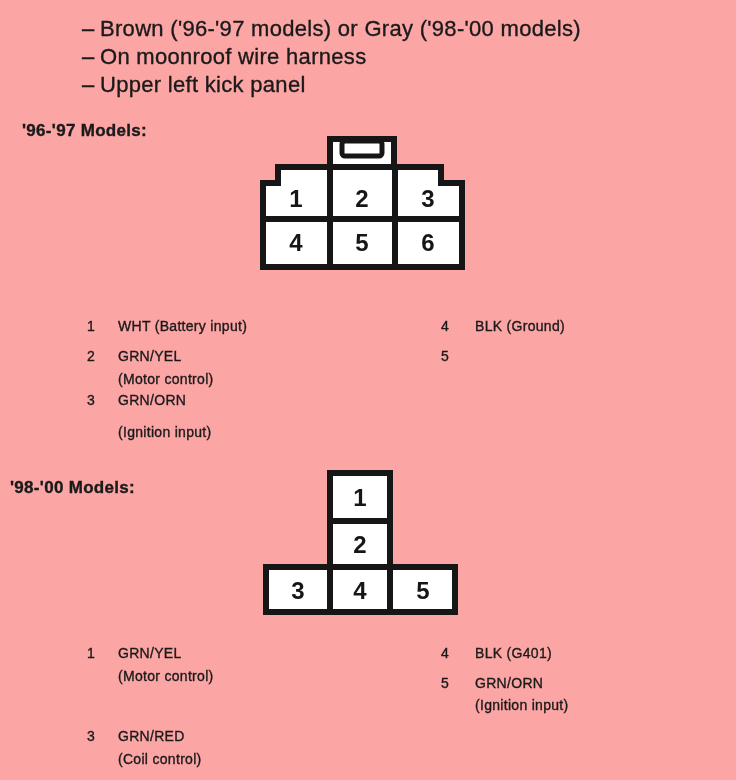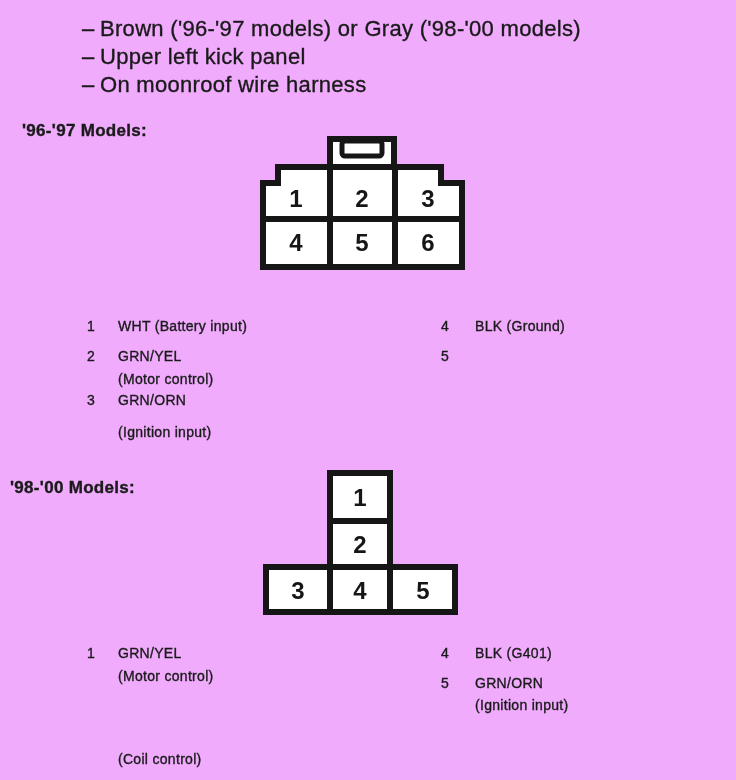--- a/index.html
+++ b/index.html
@@ -1,19 +1,19 @@
 <!DOCTYPE html>
 <html><head>
 <meta charset="utf-8">
 <style>
   html,body{margin:0;padding:0;background:#fff;}
   .page{
     position:relative;
     width:736px;height:780px;
-    background:#f0abfc;
+    background:#fca5a5;
     font-family:"Liberation Sans","DejaVu Sans",sans-serif;
     color:#1a1a1a;
     letter-spacing:0.3px;
     -webkit-text-stroke:0.35px #1a1a1a;
     overflow:hidden;
   }
   .abs{position:absolute;}
   .bullets{left:82px;top:15px;font-size:22px;line-height:28px;}
   .bullet{white-space:nowrap;}
   .dash{display:inline-block;width:18px;}
@@ -29,22 +29,22 @@
     font-weight:700;font-size:24px;fill:#161616;text-anchor:middle;
   }
 </style>
 </head>
 <body>
 
 <div class="page">
 
   <div class="abs bullets">
     <div class="bullet"><span class="dash">–</span><span>Brown ('96-'97 models) or Gray ('98-'00 models)</span></div>
+    <div class="bullet"><span class="dash">–</span><span>On moonroof wire harness</span></div>
     <div class="bullet"><span class="dash">–</span><span>Upper left kick panel</span></div>
-    <div class="bullet"><span class="dash">–</span><span>On moonroof wire harness</span></div>
   </div>
 
   <div class="abs section-title" style="left:22px;top:117px;">'96-'97 Models:</div>
   <div class="abs section-title" style="left:10px;top:474px;">'98-'00 Models:</div>
 
   <svg class="overlay" width="736" height="780" viewBox="0 0 736 780">
 
     <g stroke="#161616" stroke-width="6" fill="none">
       <rect x="330" y="139" width="64" height="28" fill="#ffffff"></rect>
       <rect x="342" y="141" width="40" height="15" rx="3" stroke-width="5" fill="#ffffff"></rect>
@@ -82,20 +82,21 @@
   </div>
 
   <div class="abs legend" style="left:441px;top:314px;width:290px;height:100px;">
     <div class="lrow" style="top:0;"><span class="num numw-right">4</span><span>BLK (Ground)</span></div>
     <div class="lrow" style="top:30px;"><span class="num numw-right">5</span><span></span></div>
   </div>
 
   <div class="abs legend" style="left:87px;top:641px;width:330px;height:135px;">
     <div class="lrow" style="top:0;"><span class="num numw-left">1</span><span>GRN/YEL</span></div>
     <div class="lrow" style="top:23px;"><span class="num numw-left"></span><span>(Motor control)</span></div>
+    <div class="lrow" style="top:83px;"><span class="num numw-left">3</span><span>GRN/RED</span></div>
     <div class="lrow" style="top:106px;"><span class="num numw-left"></span><span>(Coil control)</span></div>
   </div>
 
   <div class="abs legend" style="left:441px;top:641px;width:290px;height:100px;">
     <div class="lrow" style="top:0;"><span class="num numw-right">4</span><span>BLK (G401)</span></div>
     <div class="lrow" style="top:30px;"><span class="num numw-right">5</span><span>GRN/ORN</span></div>
     <div class="lrow" style="top:52px;"><span class="num numw-right"></span><span>(Ignition input)</span></div>
   </div>
 
 </div>

